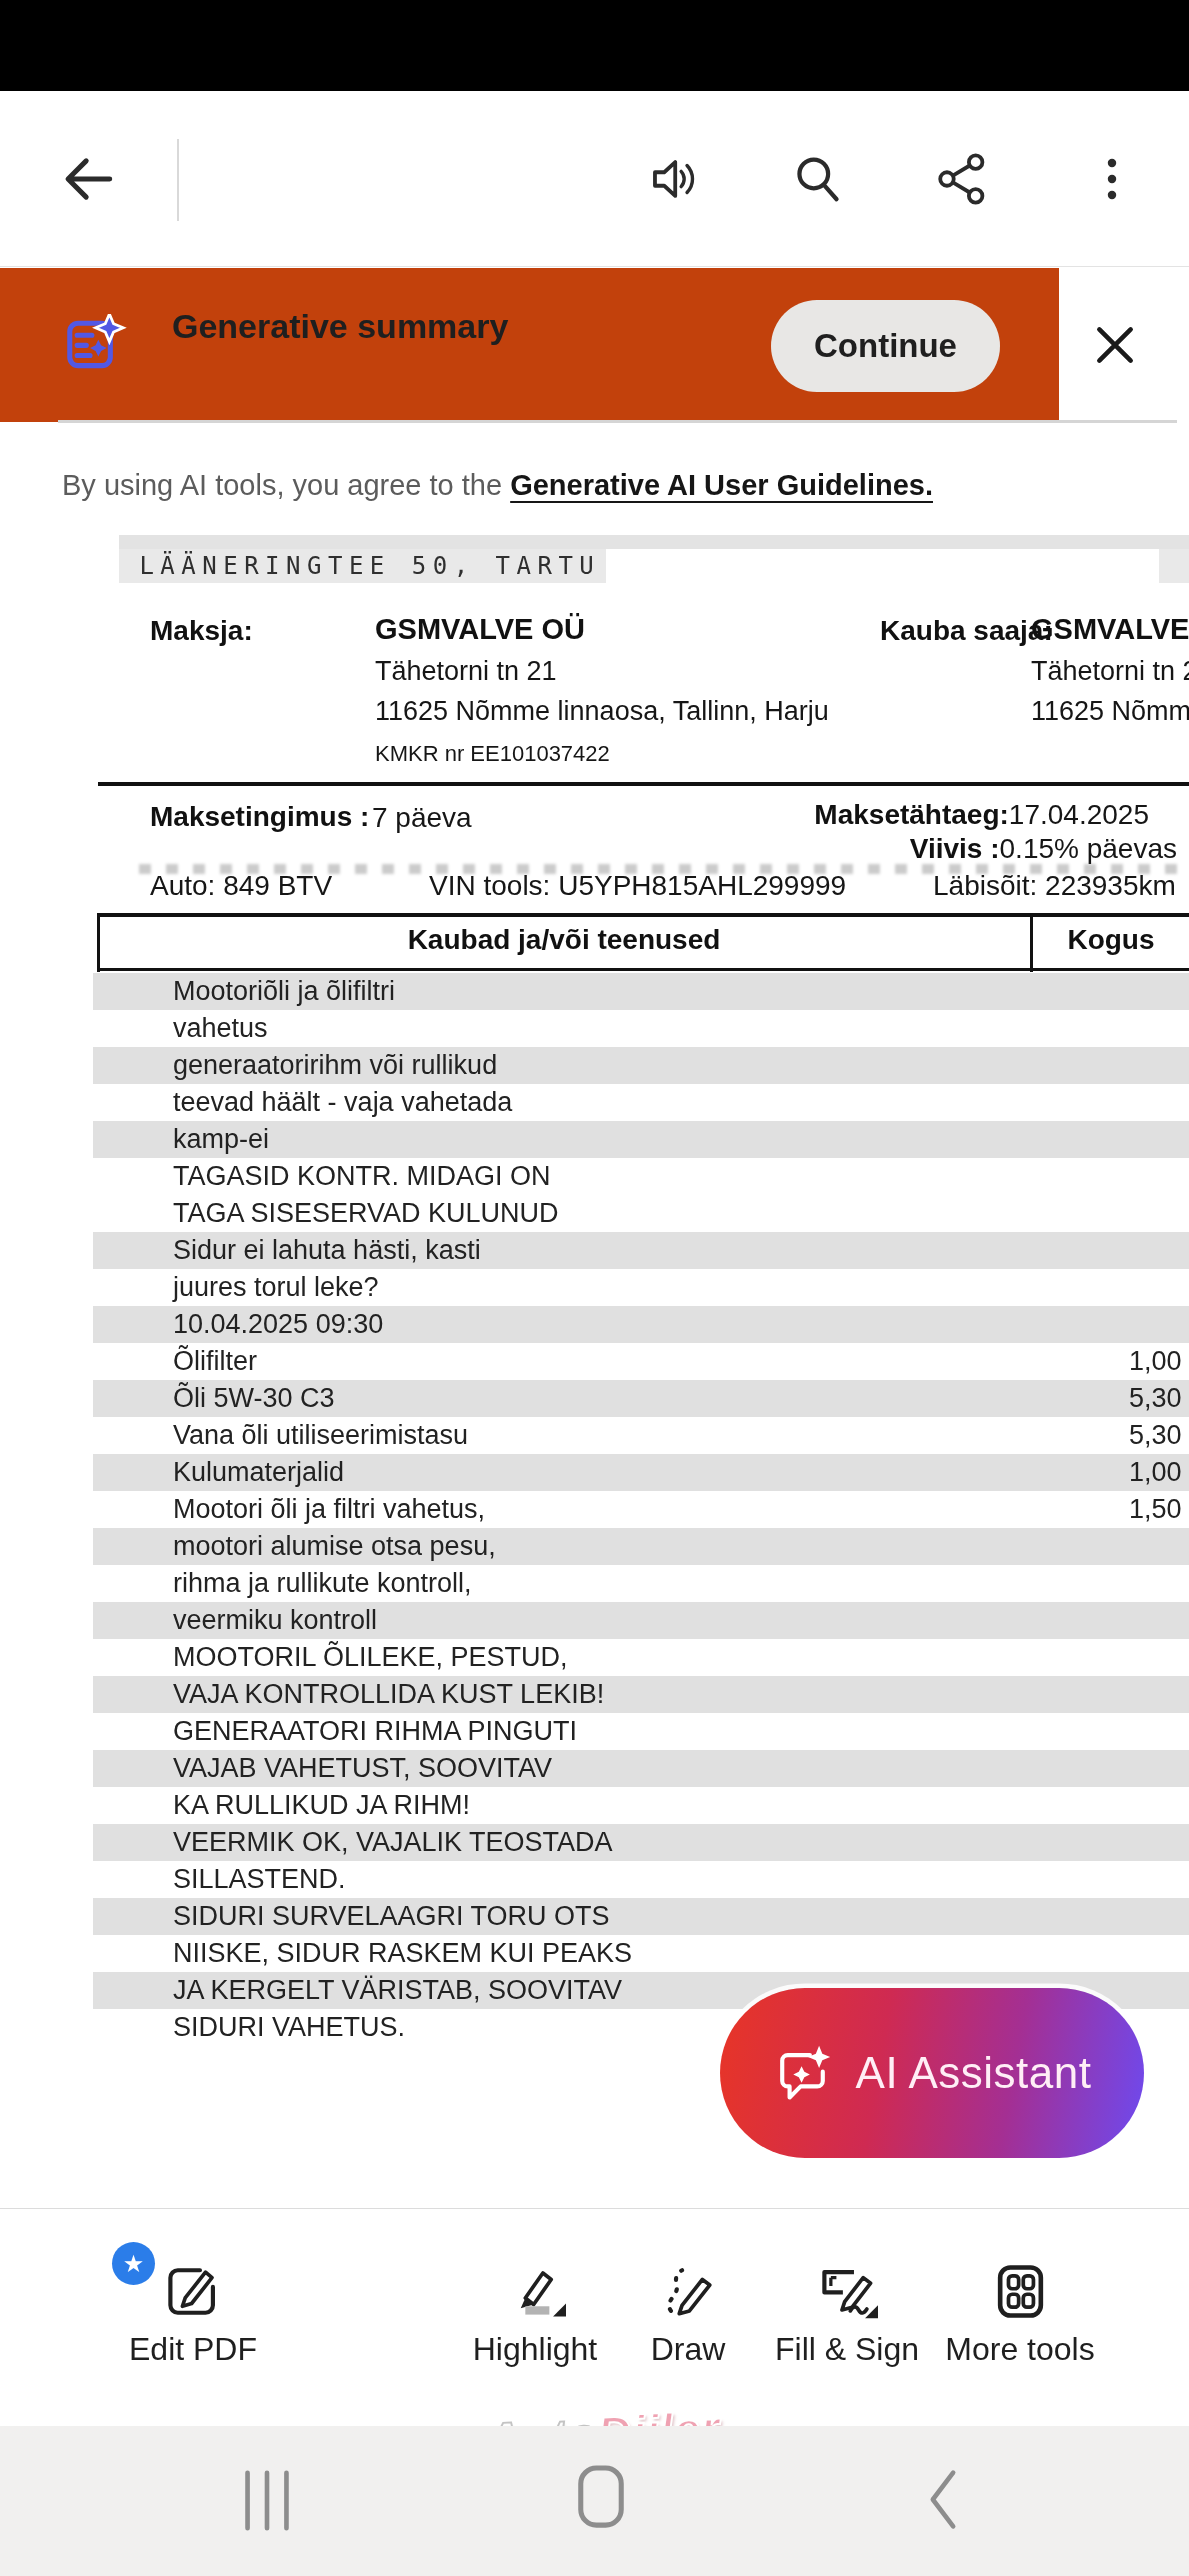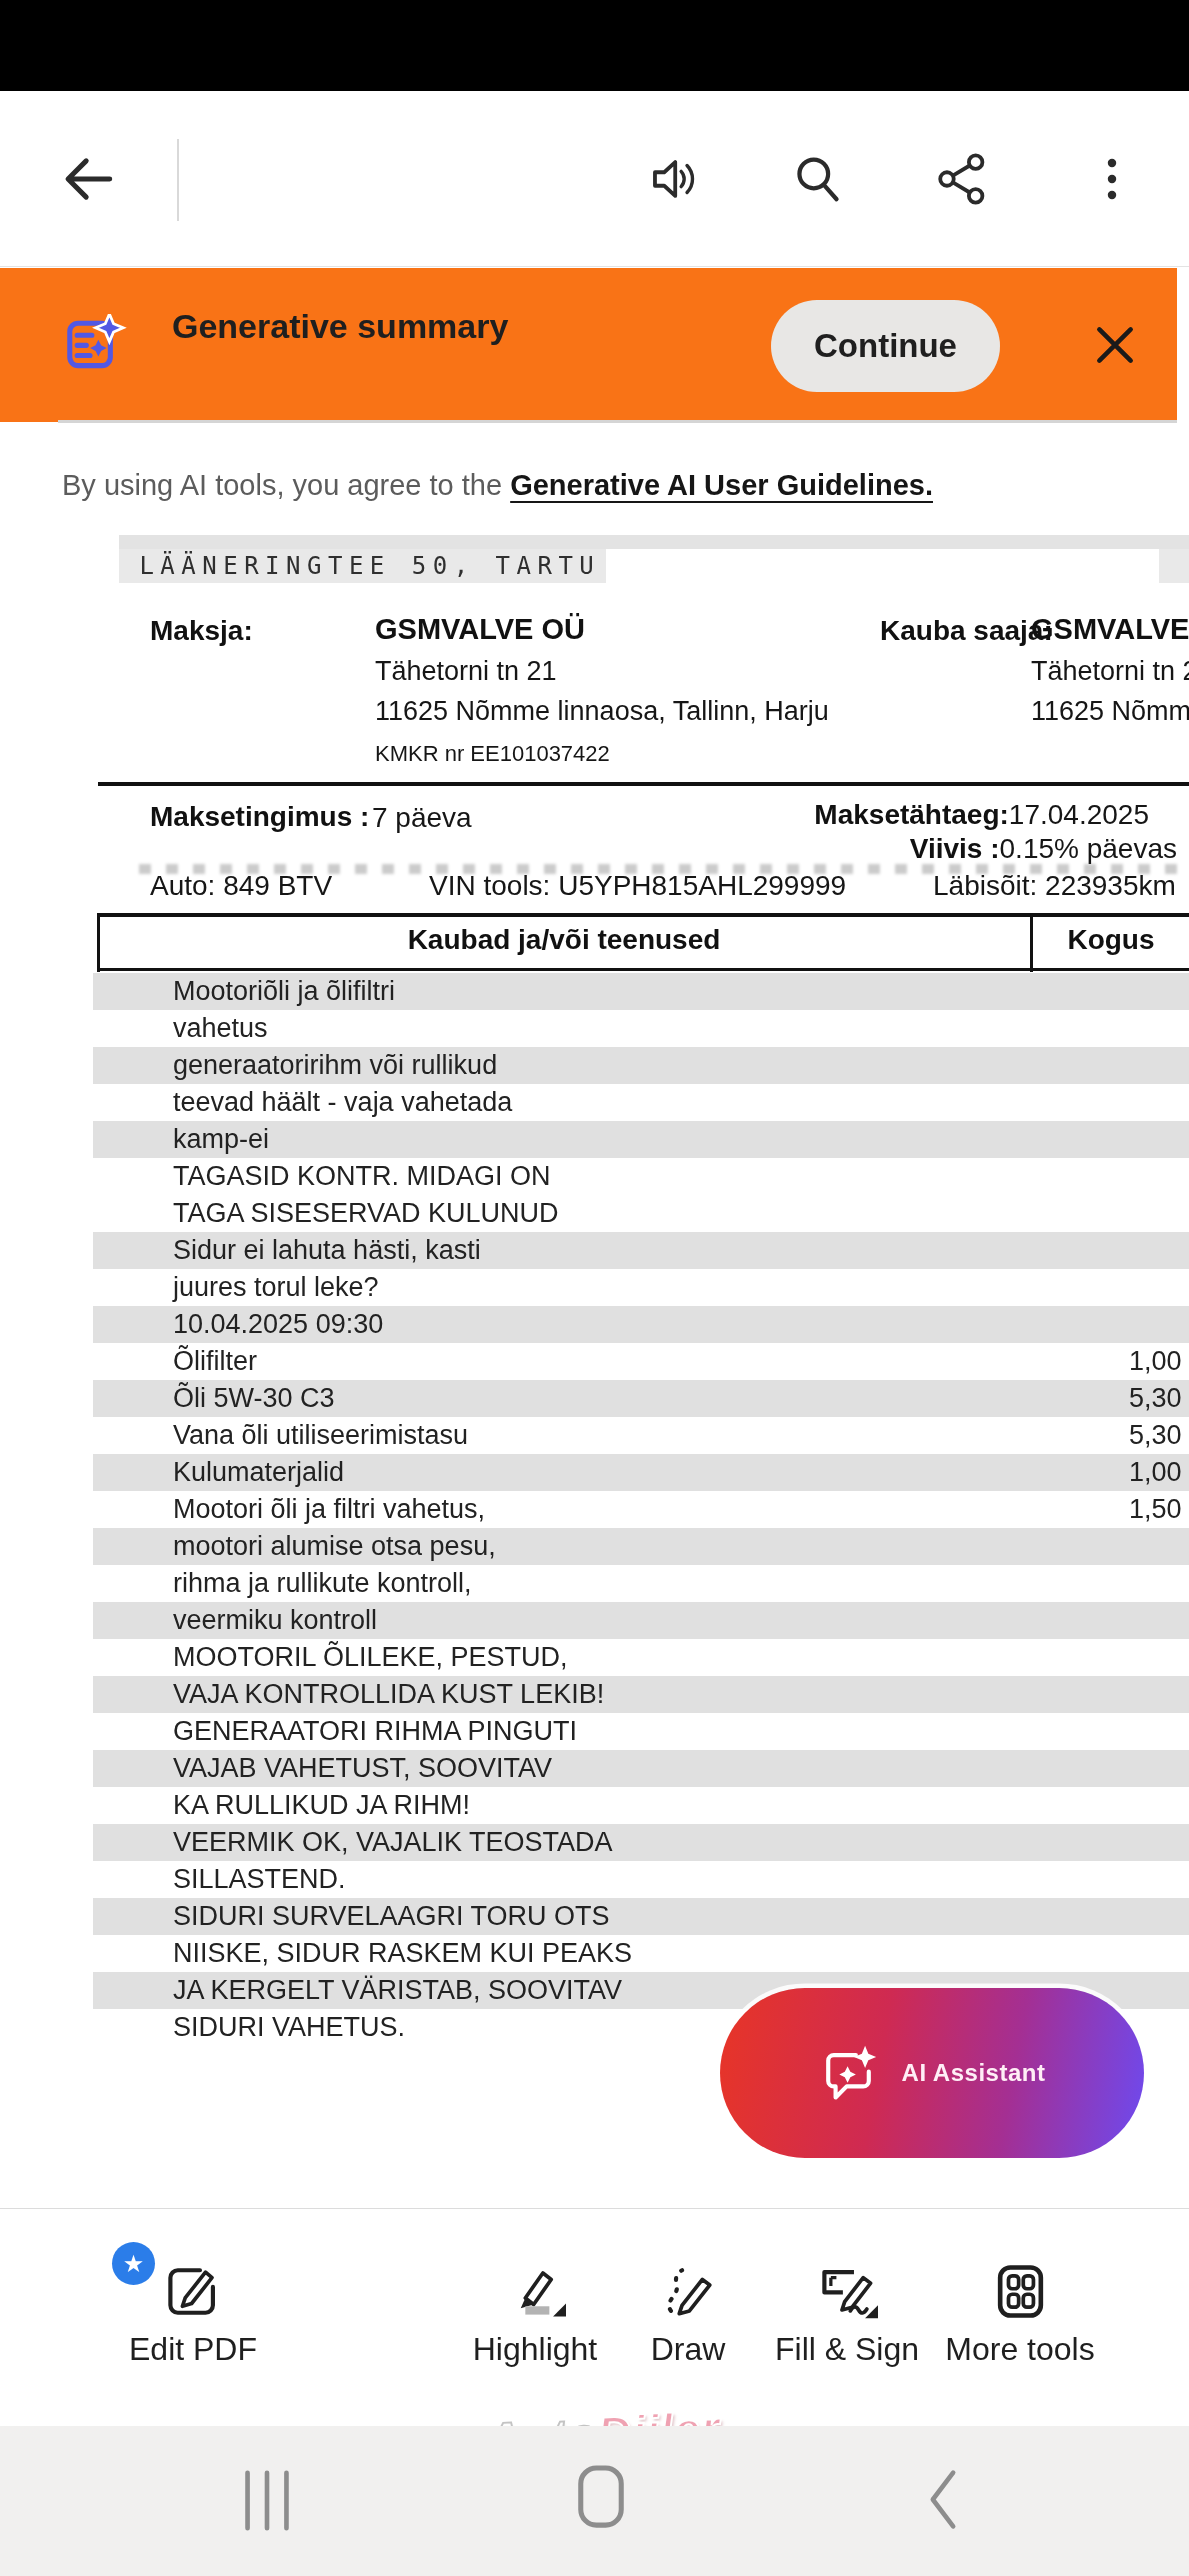--- a/index.html
+++ b/index.html
@@ -11,21 +11,21 @@
   
   .status-bar{left:0;top:0;width:1189px;height:91px;background:#000;}
 
   
   .top-toolbar{left:0;top:91px;width:1189px;height:175px;background:#fff;
                border-bottom:1.9px solid #e3e3e3;}
   .tt-divider{left:177px;top:48px;width:1.9px;height:82px;background:#d9d9d9;position:absolute;}
   .icon-btn{position:absolute;}
 
   
-  .summary-banner{left:0;top:268px;width:1177px;height:154px;background:#f97316;}
+  .summary-banner{left:0;top:268px;width:1059px;height:154px;background:#c2410c;}
   .banner-title{position:absolute;left:172px;top:39px;font-size:34px;font-weight:600;color:#1f1f1f;}
   .continue-btn{position:absolute;left:771px;top:32px;height:92px;border-radius:46px;
                 background:#e8e7e5;color:#1f1f1f;font-size:33px;font-weight:600;
                 padding:0 43px;line-height:92px;border:none;}
   .banner-divider{left:58px;top:420px;width:1119px;height:2.8px;background:#d5d5d5;}
 
   
   .consent{left:62px;top:469px;width:1096px;font-size:29px;color:#5c5c5c;white-space:nowrap;}
   .consent .link{color:#161616;font-weight:700;text-decoration:underline;text-underline-offset:5.6px;}
 
@@ -55,21 +55,21 @@
   .row{position:relative;height:37px;line-height:37px;font-size:27px;color:#222;}
   .row.shaded{background:#e0e0e0;}
   .row .t{padding-left:80px;white-space:nowrap;}
   .row .q{position:absolute;right:7.4px;top:0;}
 
   
   .ai-btn{left:720px;top:1988px;width:424px;height:170px;border-radius:85px;
           background:linear-gradient(100deg,#e5342b 4%,#cf2a52 38%,#a42f93 68%,#6d4af0 100%);
           display:flex;align-items:center;justify-content:center;gap:24px;
           box-shadow:0 0 0 4.6px rgba(255,255,255,.85);}
-  .ai-label{color:#ffeef6;font-size:24px;font-weight:700;letter-spacing:0.5px;}
+  .ai-label{color:#ffeef6;font-size:44px;font-weight:400;letter-spacing:0.5px;}
 
   
   .bottom-toolbar{left:0;top:2208px;width:1189px;height:218px;background:#fff;
                   border-top:1.9px solid #dcdcdc;}
   .tool-item{position:absolute;width:186px;text-align:center;}
   .tool-item .ticon{margin:0 auto;}
   .tool-label{margin-top:9.3px;font-size:32px;color:#1f1f1f;white-space:nowrap;}
   .ti-0{left:100px;top:52px;} .ti-1{left:272px;top:52px;} .ti-2{left:442px;top:52px;}
   .ti-3{left:595px;top:52px;} .ti-4{left:754px;top:52px;} .ti-5{left:927px;top:52px;}
   .star-badge{position:absolute;left:112px;top:33px;width:43px;height:43px;border-radius:50%;

